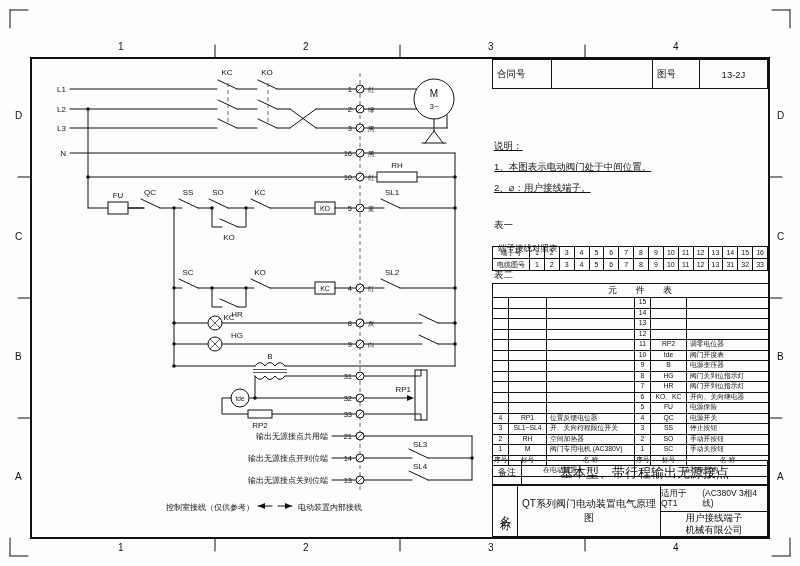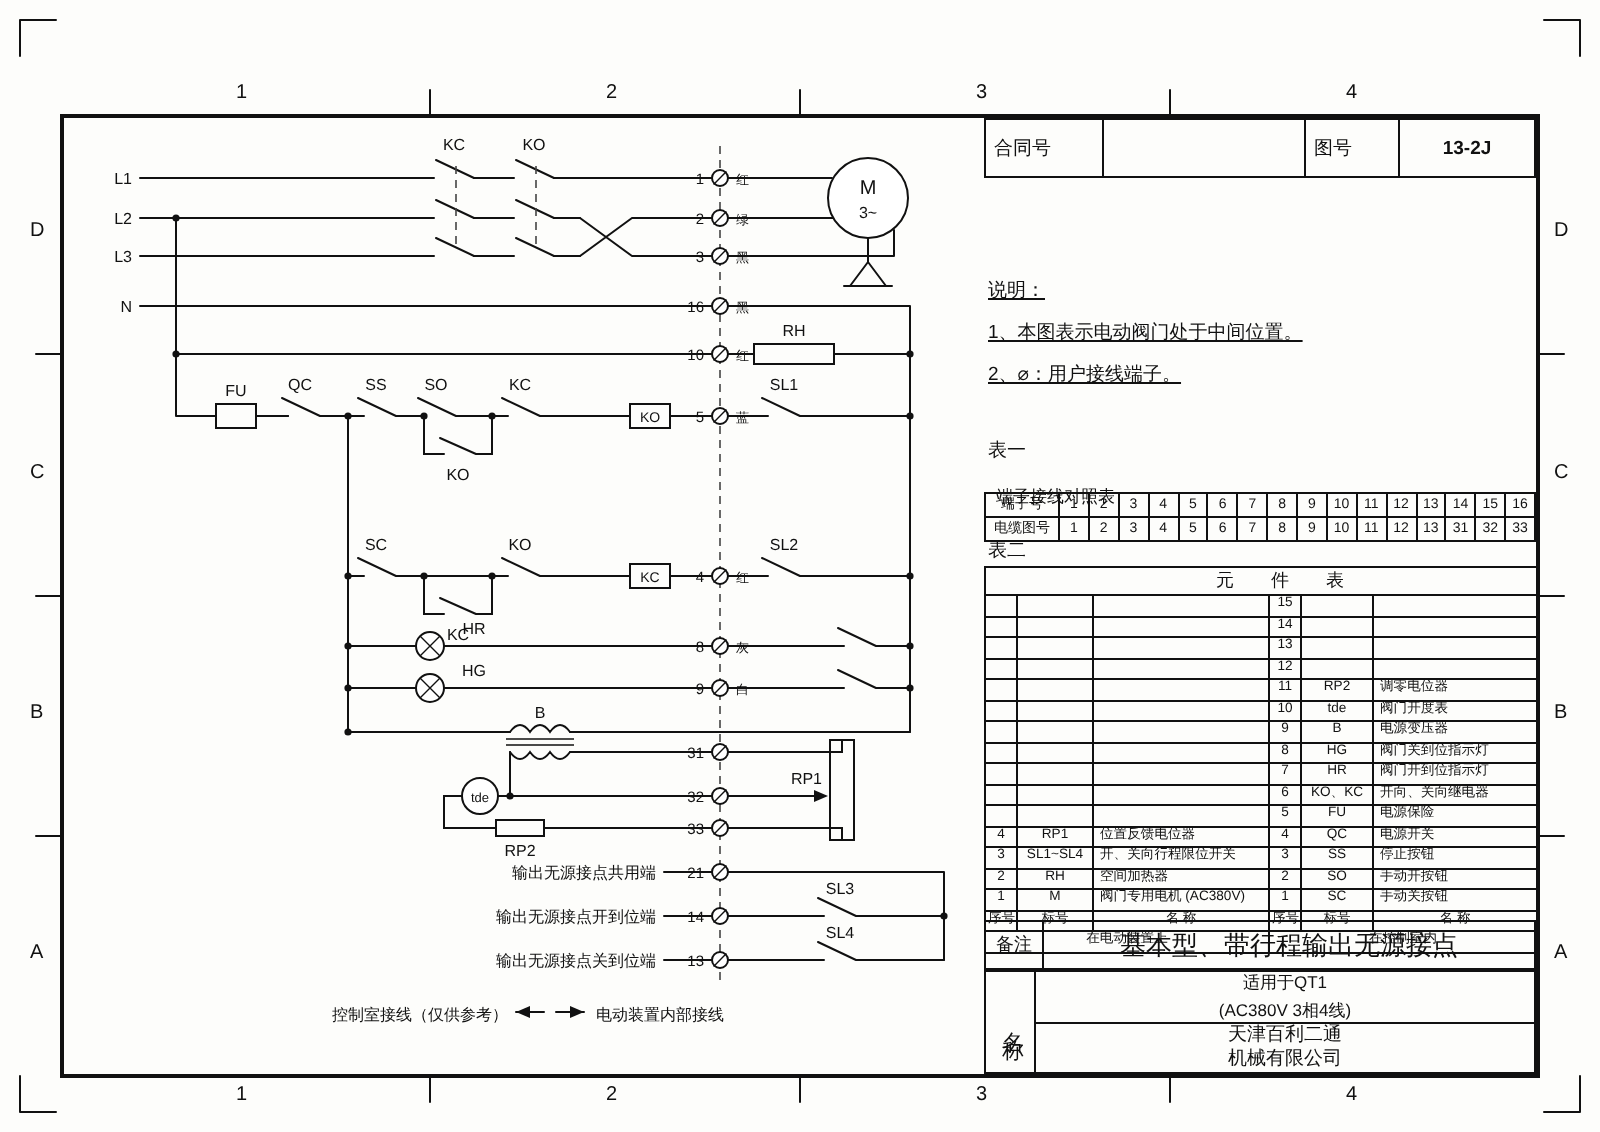--- a/index.html
+++ b/index.html
@@ -13,39 +13,39 @@
   .dsh{stroke:#444;stroke-width:.8;fill:none;stroke-dasharray:4,3;}
   .box{fill:#fdfdfb;stroke:#111;stroke-width:1;}
   .term{fill:#fff;stroke:#111;stroke-width:1;}
   .dot{fill:#111;stroke:none;}
   .ah{fill:#111;stroke:none;} .t8{font-size:8px;} .t75{font-size:7.5px;} .t7{font-size:7px;} .t6{font-size:6.5px;}
   .mid{text-anchor:middle;} .end{text-anchor:end;}
   
   .hdrbox{left:460px;top:0;width:276px;height:30px;display:flex;border:1px solid #111;}
   .hdrbox>div{border-right:1px solid #111;display:flex;align-items:center;padding-left:4px;font-size:9.5px;}
   .hdrbox>div:last-child{border-right:none;}
-  .hv{font-size:11px;font-weight:bold;justify-content:center;padding-left:0!important;}
+  .hv{font-size:11px;font-weight:normal;justify-content:center;padding-left:0!important;}
   .notes{left:462px;top:81px;width:272px;font-size:9.5px;line-height:1.35;text-decoration:underline;}
   .notes .nl{margin-top:8px;}
   .cap{font-size:9.5px;}
   table.t1{left:460px;top:187px;width:276px;border-collapse:collapse;table-layout:fixed;position:absolute;}
   table.t1 td{border:1px solid #111;height:11px;padding:0;text-align:center;font-size:7px;line-height:1;}
   table.t1 td.lbl{width:36px;font-size:7px;}
   table.t2{left:460px;top:224px;width:276px;border-collapse:collapse;table-layout:fixed;position:absolute;}
   table.t2 td{border:1px solid #111;height:9.5px;padding:0 1px;text-align:center;font-size:6.8px;line-height:1;overflow:hidden;white-space:nowrap;}
   table.t2 tr.title td{height:13px;font-size:9px;letter-spacing:8px;padding-left:28px;}
   table.t2 td.nm{text-align:left;padding-left:3px;}
   .remark{left:460px;top:401px;width:276px;height:25px;display:flex;border:1px solid #111;}
   .remark .rl{width:28px;border-right:1px solid #111;display:flex;align-items:center;justify-content:center;font-size:9px;}
   .remark .rt{flex:1;display:flex;align-items:center;justify-content:center;font-size:13px;}
   .tblock{left:460px;top:426px;width:276px;height:52px;display:flex;border:1px solid #111;}
   .tb-name{width:24px;border-right:1px solid #111;display:flex;align-items:center;justify-content:center;font-size:11px;writing-mode:vertical-lr;text-orientation:upright;letter-spacing:4px;}
   .tb-title{width:142px;border-right:1px solid #111;display:flex;align-items:center;justify-content:center;font-size:10px;text-align:center;}
   .tb-right{flex:1;display:flex;flex-direction:column;}
-  .tb-apply{flex:1;border-bottom:1px solid #111;display:flex;flex-direction:column;align-items:center;justify-content:space-between;font-size:8.5px;line-height:1.2;}
+  .tb-apply{flex:1;border-bottom:1px solid #111;display:flex;flex-direction:row;align-items:center;justify-content:flex-end;font-size:8.5px;line-height:1.2;}
   .tb-co{flex:1;display:flex;flex-direction:column;align-items:center;justify-content:center;font-size:9.5px;line-height:1.2;}
 </style>
 </head>
 <body>
 
 <div class="page">
 
   <svg class="abs" style="left:0;top:0;width:800px;height:566px;" viewBox="0 0 800 566">
     <path class="ln" d="M10,10 H28 M10,10 V28 M790,10 H772 M790,10 V28 M10,556 H28 M10,556 V538 M790,556 H772 M790,556 V538"></path>
     <path class="ln" d="M215,45 V57 M400,45 V57 M585,45 V57 M215,539 V551 M400,539 V551 M585,539 V551 M18,177 H30 M18,298 H30 M18,418 H30 M770,177 H782 M770,298 H782 M770,418 H782"></path>
@@ -473,26 +473,27 @@
     </tbody>
       </table>
 
     <div class="abs remark">
       <div class="rl">备注</div>
       <div class="rt">基本型、带行程输出无源接点</div>
     </div>
 
     <div class="abs tblock">
       <div class="tb-name">名称</div>
+      <div class="tb-title">QT系列阀门电动装置电气原理图</div>
       <div class="tb-right">
         <div class="tb-apply">
           <span>适用于QT1</span>
           <span>(AC380V 3相4线)</span>
         </div>
         <div class="tb-co">
-          <span>天津百利二通</span>
+          <span>用户接线端子</span>
           <span>机械有限公司</span>
         </div>
       </div>
     </div>
 
   </div>
 </div>
 
 </body></html>

